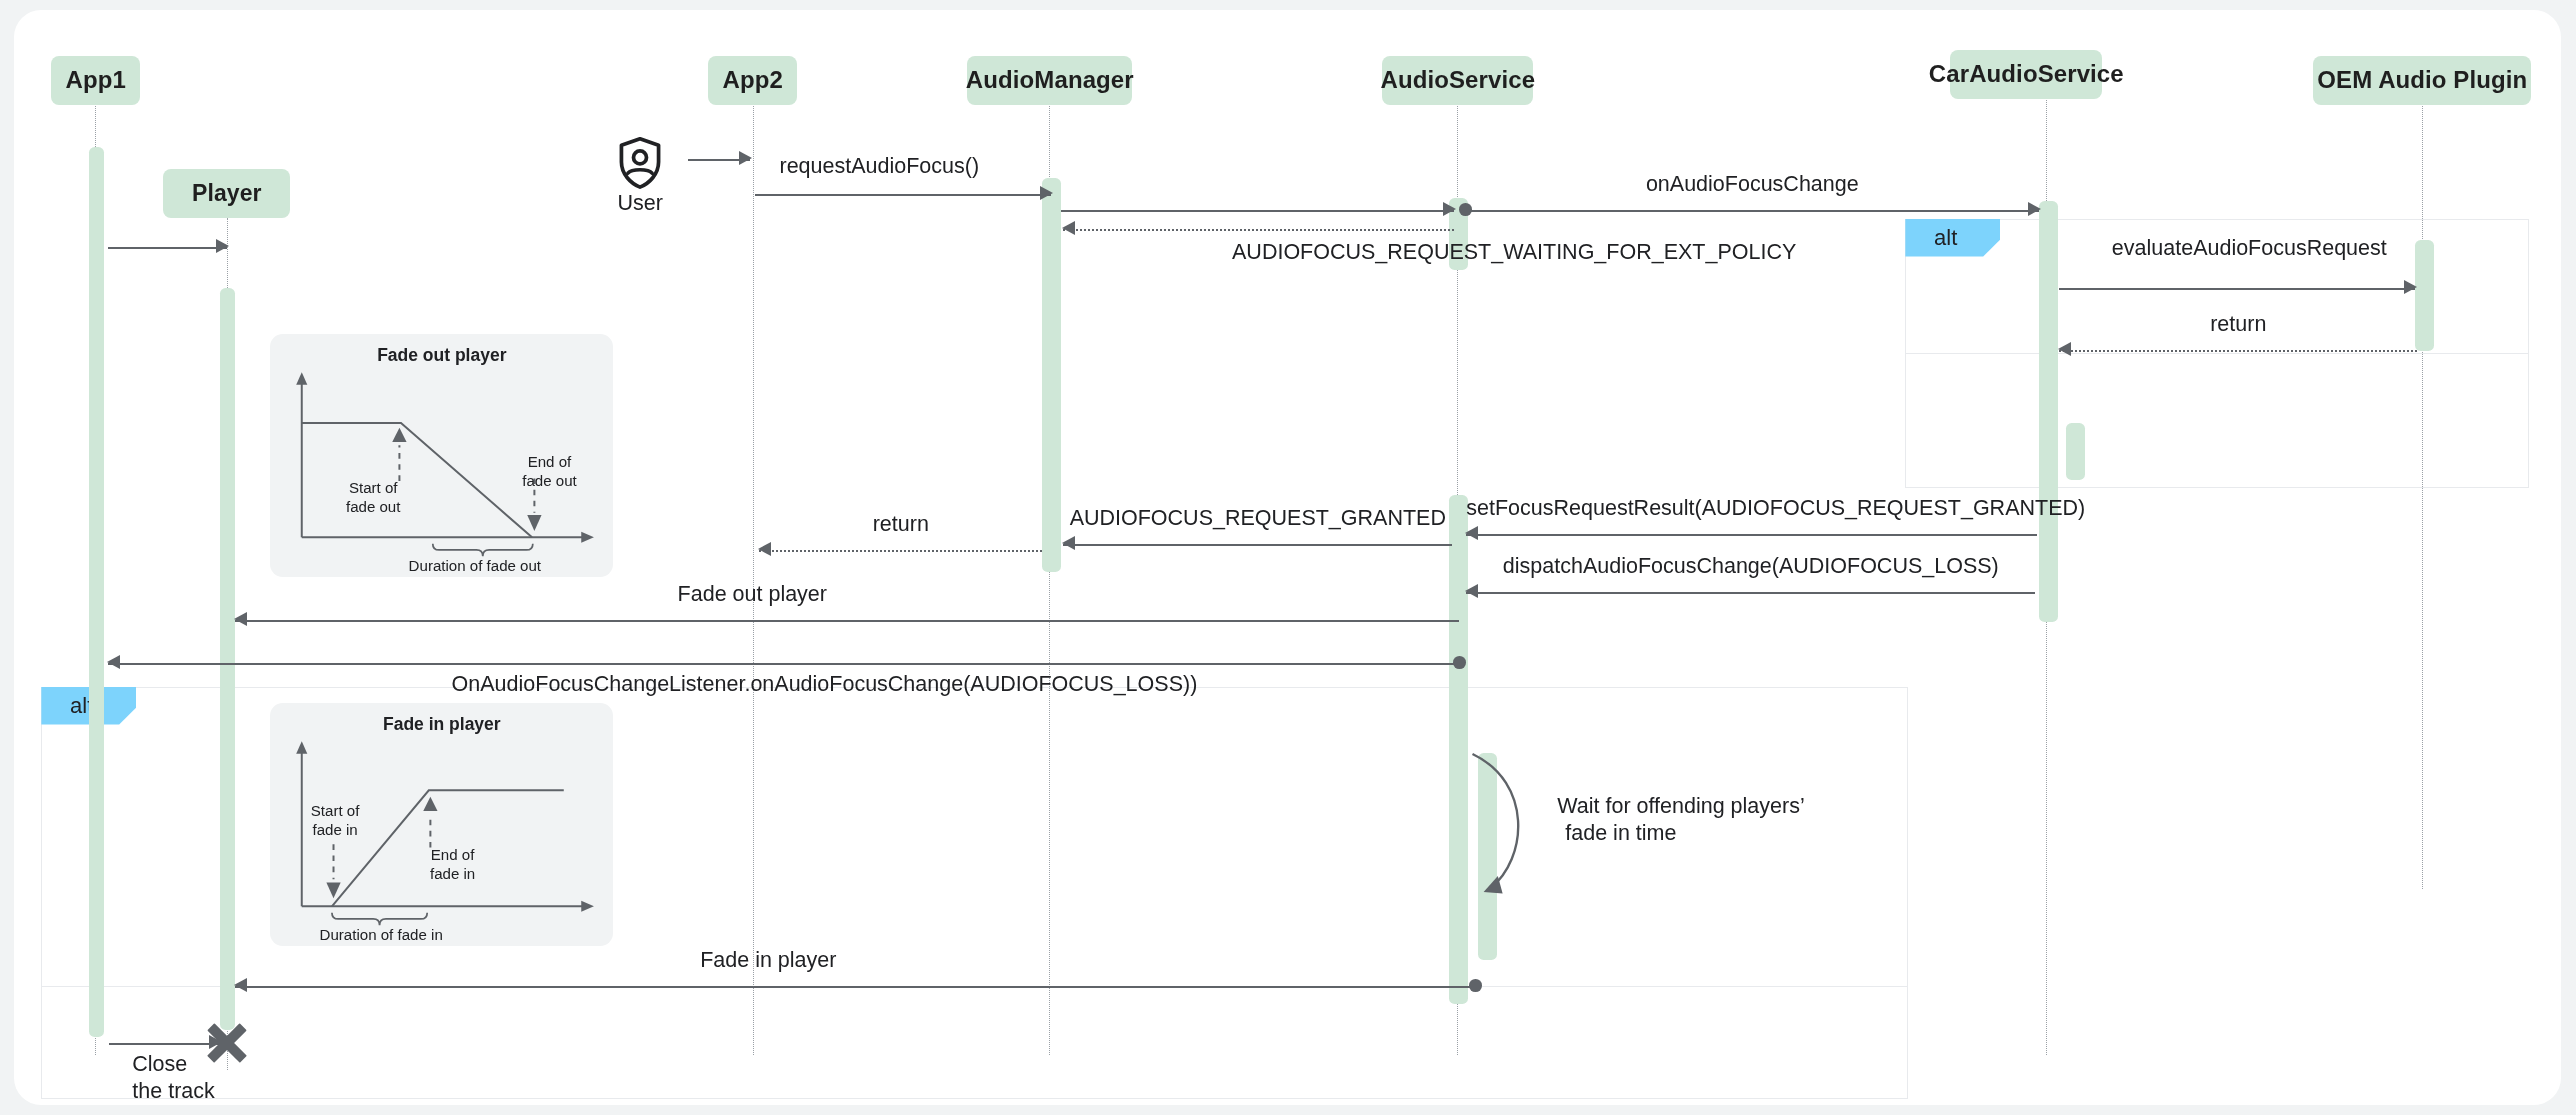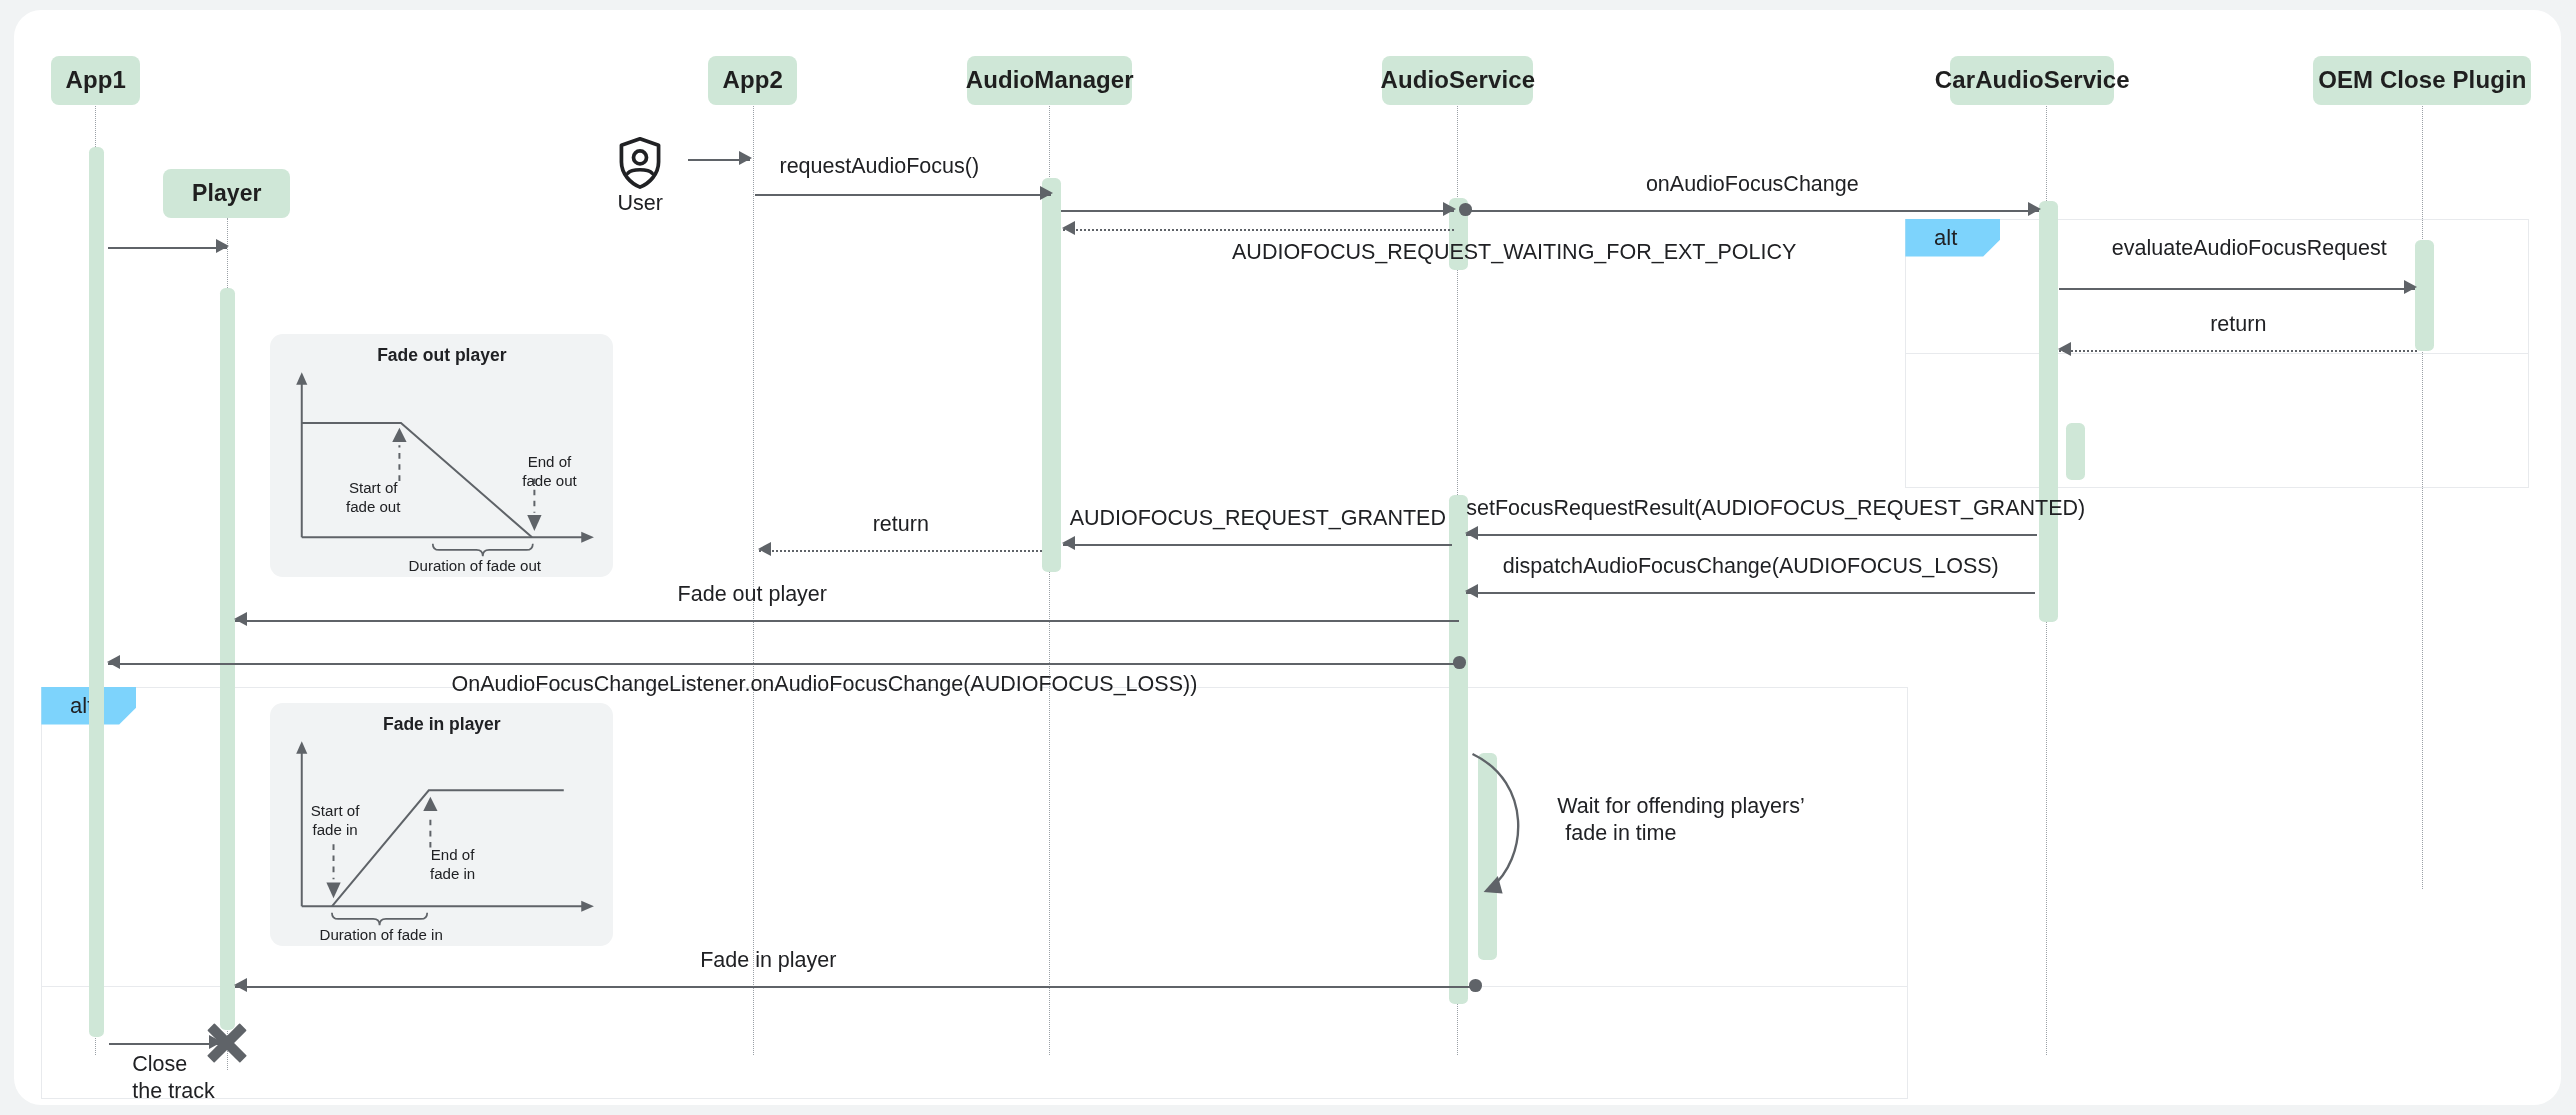--- a/index.html
+++ b/index.html
@@ -143,25 +143,25 @@
     </div>
     <div class="pbox" style="left:694px;top:46px;width:89px;">
       <span>App2</span>
     </div>
     <div class="pbox" style="left:953px;top:46px;width:165px;">
       <span>AudioManager</span>
     </div>
     <div class="pbox" style="left:1368px;top:46px;width:151px;">
       <span>AudioService</span>
     </div>
-    <div class="pbox" style="left:1936px;top:46px;width:164px;">
+    <div class="pbox" style="left:1936px;top:40px;width:152px;">
       <span>CarAudioService</span>
     </div>
     <div class="pbox" style="left:2299px;top:46px;width:218px;">
-      <span>OEM Close Plugin</span>
+      <span>OEM Audio Plugin</span>
     </div>
 
     <div class="actor" style="left:588px;top:127px;width:76px;height:87px;">
       <svg width="76" height="52" viewBox="0 0 48 56">
         <path d="M24 2 L44 9 V27 C44 40 34 50 24 54 C14 50 4 40 4 27 V9 Z" fill="none" stroke="#202124" stroke-width="4" stroke-linejoin="round"></path>
         <circle cx="24" cy="22" r="7" fill="none" stroke="#202124" stroke-width="4"></circle>
         <path d="M11 39 C15 34 33 34 37 39" fill="none" stroke="#202124" stroke-width="4" stroke-linecap="round"></path>
       </svg>
       <div class="alabel">User</div>
     </div>

